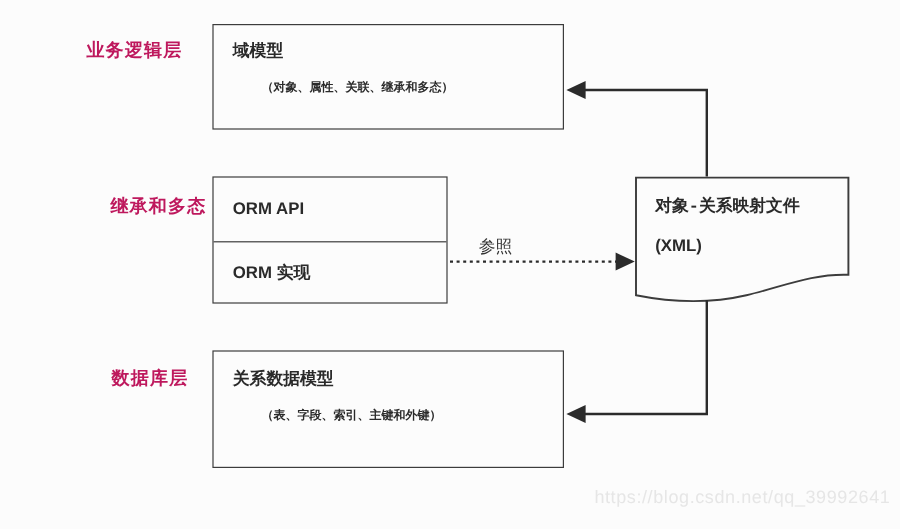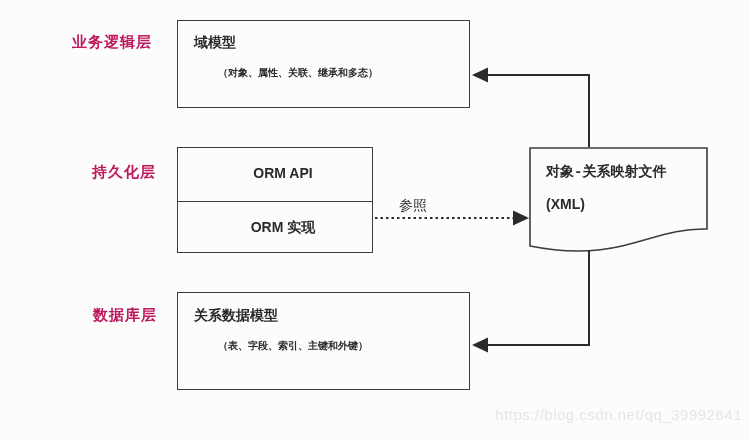--- a/index.html
+++ b/index.html
@@ -113,29 +113,29 @@
     <polygon points="472,75 488,67.5 488,82.5" fill="#2b2b2b"></polygon>
 
     <path d="M589,250 L589,345 L487,345" fill="none" stroke="#2b2b2b" stroke-width="2"></path>
     <polygon points="472,345 488,337.5 488,352.5" fill="#2b2b2b"></polygon>
 
     <path d="M375,218 L515,218" fill="none" stroke="#2b2b2b" stroke-width="2" stroke-dasharray="2.5,3"></path>
     <polygon points="529,218 513,210.5 513,225.5" fill="#2b2b2b"></polygon>
   </svg>
 
   <div class="layer-label" style="left:72px; top:33px;">业务逻辑层</div>
-  <div class="layer-label" style="left:92px; top:163px;">持久化层</div>
+  <div class="layer-label" style="left:92px; top:163px;">继承和多态</div>
   <div class="layer-label" style="left:93px; top:306px;">数据库层</div>
 
   <div class="box" style="left:177px; top:20px; width:293px; height:88px;">
     <div class="box-title" style="top:13px;">域模型</div>
     <div class="box-detail" style="top:45px;">（对象、属性、关联、继承和多态）</div>
   </div>
 
-  <div class="box" style="left:177px; top:147px; width:196px; height:106px;text-align:center;">
+  <div class="box" style="left:177px; top:147px; width:196px; height:106px;">
     <div class="orm-row" style="height:53px;">ORM API</div>
     <div class="orm-row" style="height:51px;">ORM 实现</div>
   </div>
 
   <div class="box" style="left:177px; top:292px; width:293px; height:98px;">
     <div class="box-title" style="top:14px;">关系数据模型</div>
     <div class="box-detail" style="top:46px;">（表、字段、索引、主键和外键）</div>
   </div>
 
   <div class="ref-label" style="left:399px; top:197px;">参照</div>

